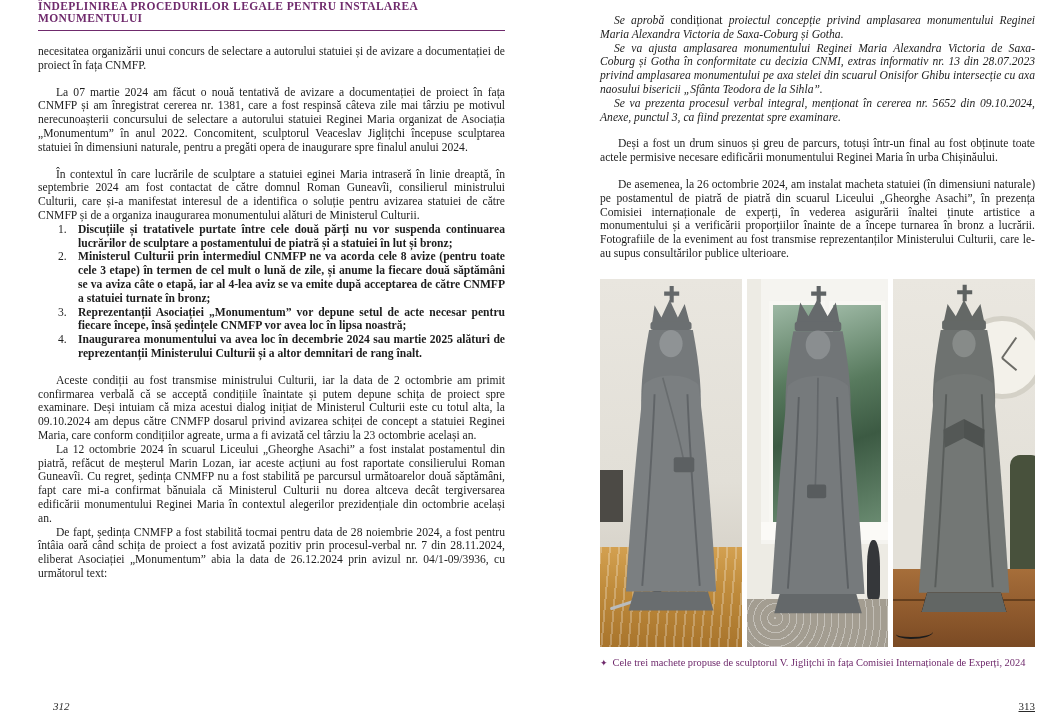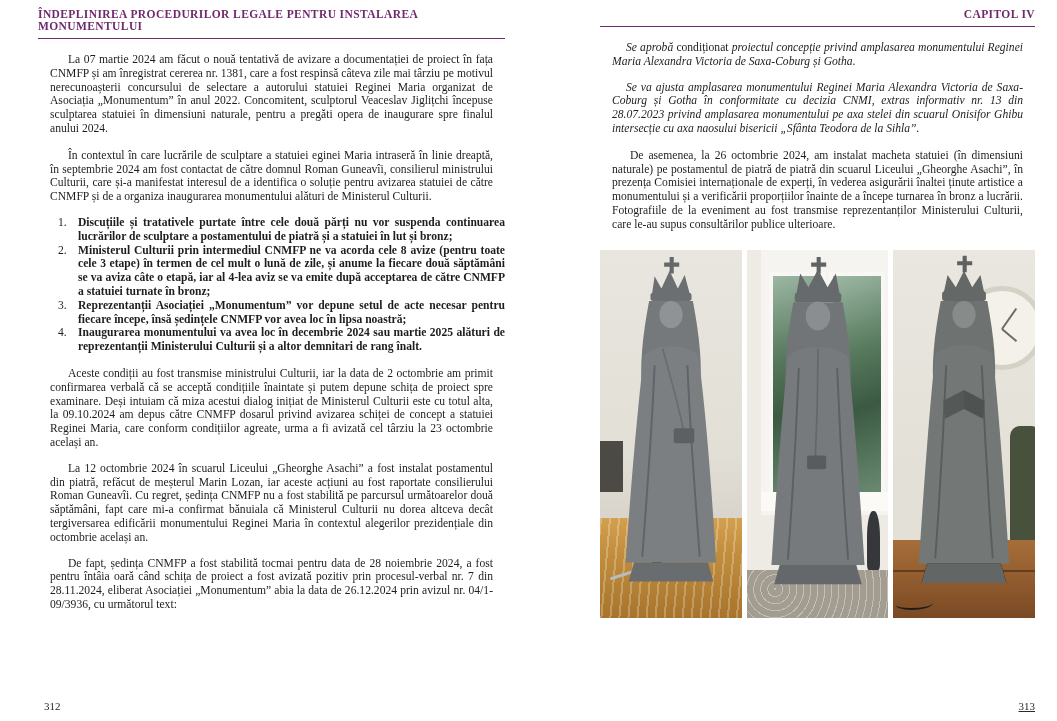--- a/index.html
+++ b/index.html
@@ -1,36 +1,36 @@
 <!DOCTYPE html>
 <html><head>
 <meta charset="utf-8">
 <style>
   html,body{margin:0;padding:0;background:#ffffff;}
   .spread{position:relative;width:1057px;height:721px;background:#ffffff;overflow:hidden;
           font-family:"Liberation Serif","DejaVu Serif",serif;color:#1d1d1d;}
-  .page{position:absolute;top:8px;}
+  .page{position:absolute;top:0;}
   .page-left{left:38px;width:467px;}
   .page-right{left:600px;width:435px;}
   .running-head{font-size:11.5px;font-weight:bold;letter-spacing:0.4px;color:#6f2a6c;
                 border-bottom:1px solid #6f2a6c;padding-bottom:6px;}
   .running-head.right{text-align:right;}
   .page-body{margin-top:14px;font-size:11.6px;line-height:13.8px;text-align:justify;}
-  .page-body p{margin:12px;text-indent:18px;}
+  .page-body p{margin:0;text-indent:18px;}
   .page-body p.no-indent{text-indent:0;}
   .gap-after{margin-bottom:13px !important;}
   .cond-list{margin:0 0 13px 20px;}
   .cond-item{display:flex;}
   .cond-item .num{flex:0 0 20px;}
   .cond-item .itm-text{flex:1;text-align:justify;font-weight:bold;}
   .quote-block{font-style:italic;}
   .quote-block p{text-indent:14px;}
   .quote-block .upright{font-style:normal;}
   .pagenum{position:absolute;bottom:9px;font-size:11px;color:#2a2a2a;}
-  .pagenum.left{left:44px;}
+  .pagenum.left{left:53px;font-style:italic;}
   .pagenum.right{right:22px;text-decoration:underline;}
   
   .photos{display:flex;gap:5px;margin-top:18px;height:368px;}
   .photo{flex:1;position:relative;overflow:hidden;}
   .photo svg.statue{position:absolute;left:50%;transform:translateX(-50%);bottom:6%;height:93%;z-index:3;}
   
   .photo1{background:linear-gradient(180deg,#e9e6df 0%,#e2dfd7 55%,#d9d5cc 72%);}
   .photo1 .table{position:absolute;left:0;right:0;bottom:0;height:27%;z-index:1;
      background:linear-gradient(180deg,#d3a050 0%,#c08c3c 40%,#a8742c 100%);}
   .photo1 .table:before{content:"";position:absolute;inset:0;
@@ -72,20 +72,21 @@
   .caption .bullet{margin-right:5px;font-size:9px;}
 </style>
 </head>
 <body>
 
 <div class="spread">
 
   <div class="page page-left">
     <div class="running-head">ÎNDEPLINIREA PROCEDURILOR LEGALE PENTRU INSTALAREA MONUMENTULUI</div>
     <div class="page-body">
+      <p class="no-indent gap-after">necesitatea organizării unui concurs de selectare a autorului statuiei și de avizare a documentației de proiect în fața CNMFP.</p>
       <p class="gap-after">La 07 martie 2024 am făcut o nouă tentativă de avizare a documentației de proiect în fața CNMFP și am înregistrat cererea nr. 1381, care a fost respinsă câteva zile mai târziu pe motivul nerecunoașterii concursului de selectare a autorului statuiei Reginei Maria organizat de Asociația „Monumentum” în anul 2022. Concomitent, sculptorul Veaceslav Jiglițchi începuse sculptarea statuiei în dimensiuni naturale, pentru a pregăti opera de inaugurare spre finalul anului 2024.</p>
       <p>În contextul în care lucrările de sculptare a statuiei eginei Maria intraseră în linie dreaptă, în septembrie 2024 am fost contactat de către domnul Roman Guneavîi, consilierul ministrului Culturii, care și-a manifestat interesul de a identifica o soluție pentru avizarea statuiei de către CNMFP și de a organiza inaugurarea monumentului alături de Ministerul Culturii.</p>
       <div class="cond-list">
         <div class="cond-item">
           <span class="num">1.</span>
           <span class="itm-text">Discuțiile și tratativele purtate între cele două părți nu vor suspenda continuarea lucrărilor de sculptare a postamentului de piatră și a statuiei în lut și bronz;</span>
         </div>
         <div class="cond-item">
           <span class="num">2.</span>
           <span class="itm-text">Ministerul Culturii prin intermediul CNMFP ne va acorda cele 8 avize (pentru toate cele 3 etape) în termen de cel mult o lună de zile, și anume la fiecare două săptămâni se va aviza câte o etapă, iar al 4-lea aviz se va emite după acceptarea de către CNMFP a statuiei turnate în bronz;</span>
@@ -100,26 +101,27 @@
         </div>
       </div>
       <p>Aceste condiții au fost transmise ministrului Culturii, iar la data de 2 octombrie am primit confirmarea verbală că se acceptă condițiile înaintate și putem depune schița de proiect spre examinare. Deși intuiam că miza acestui dialog inițiat de Ministerul Culturii este cu totul alta, la 09.10.2024 am depus către CNMFP dosarul privind avizarea schiței de concept a statuiei Reginei Maria, care conform condițiilor agreate, urma a fi avizată cel târziu la 23 octombrie același an.</p>
       <p>La 12 octombrie 2024 în scuarul Liceului „Gheorghe Asachi” a fost instalat postamentul din piatră, refăcut de meșterul Marin Lozan, iar aceste acțiuni au fost raportate consilierului Roman Guneavîi. Cu regret, ședința CNMFP nu a fost stabilită pe parcursul următoarelor două săptămâni, fapt care mi-a confirmat bănuiala că Ministerul Culturii nu dorea altceva decât tergiversarea edificării monumentului Reginei Maria în contextul alegerilor prezidențiale din octombrie același an.</p>
       <p>De fapt, ședința CNMFP a fost stabilită tocmai pentru data de 28 noiembrie 2024, a fost pentru întâia oară când schița de proiect a fost avizată pozitiv prin procesul-verbal nr. 7 din 28.11.2024, eliberat Asociației „Monumentum” abia la data de 26.12.2024 prin avizul nr. 04/1-09/3936, cu următorul text:</p>
     </div>
   </div>
   <div class="pagenum left">312</div>
 
   <div class="page page-right">
-    <div class="running-head right">CAPITOL IV</div>
     <div class="page-body">
       <div class="quote-block gap-after">
         <p><span>Se aprobă </span><span class="upright">condiționat</span><span> proiectul concepție privind amplasarea monumentului Reginei Maria Alexandra Victoria de Saxa-Coburg și Gotha.</span></p>
         <p>Se va ajusta amplasarea monumentului Reginei Maria Alexandra Victoria de Saxa-Coburg și Gotha în conformitate cu decizia CNMI, extras informativ nr. 13 din 28.07.2023 privind amplasarea monumentului pe axa stelei din scuarul Onisifor Ghibu intersecție cu axa naosului bisericii „Sfânta Teodora de la Sihla”.</p>
+        <p>Se va prezenta procesul verbal integral, menționat în cererea nr. 5652 din 09.10.2024, Anexe, punctul 3, ca fiind prezentat spre examinare.</p>
       </div>
+      <p class="gap-after">Deși a fost un drum sinuos și greu de parcurs, totuși într-un final au fost obținute toate actele permisive necesare edificării monumentului Reginei Maria în urba Chișinăului.</p>
       <p>De asemenea, la 26 octombrie 2024, am instalat macheta statuiei (în dimensiuni naturale) pe postamentul de piatră de piatră din scuarul Liceului „Gheorghe Asachi”, în prezența Comisiei internaționale de experți, în vederea asigurării înaltei ținute artistice a monumentului și a verificării proporțiilor înainte de a începe turnarea în bronz a lucrării. Fotografiile de la eveniment au fost transmise reprezentanților Ministerului Culturii, care le-au supus consultărilor publice ulterioare.</p>
 
       <div class="photos">
 
         <div class="photo photo1" title="Clay maquette of crowned Queen Maria holding a book at her side, on an orange wooden worktable with a sculpting tool">
           <div class="side-table"></div>
           <div class="table"></div>
           <div class="tool"></div>
           <svg class="statue" viewBox="0 0 100 250">
             <path d="M49 3h3v4h4v3h-4v5h-3v-5h-4v-3h4z" fill="#64686a"></path>
@@ -173,17 +175,20 @@
             <path d="M37 82 C35 132 32 182 29 223" stroke="#595d5b" stroke-width="1.4" fill="none"></path>
             <path d="M63 82 C65 132 68 182 71 223" stroke="#595d5b" stroke-width="1.4" fill="none"></path>
             <path d="M35 108 L50 100 L50 114 L36 121 Z" fill="#545856"></path>
             <path d="M65 108 L50 100 L50 114 L64 121 Z" fill="#4e5250"></path>
             <path d="M23 227 L77 227 L81 241 L19 241 Z" fill="#615rm63" fill-opacity="1"></path>
             <path d="M23 227 L77 227 L81 241 L19 241 Z" fill="#626664"></path>
           </svg>
         </div>
       </div>
 
+      <div class="caption">
+        <span class="bullet">✦</span><span>Cele trei machete propuse de sculptorul V. Jiglițchi în fața Comisiei Internaționale de Experți, 2024</span>
+      </div>
     </div>
   </div>
   <div class="pagenum right">313</div>
 
 </div>
 
 </body></html>

